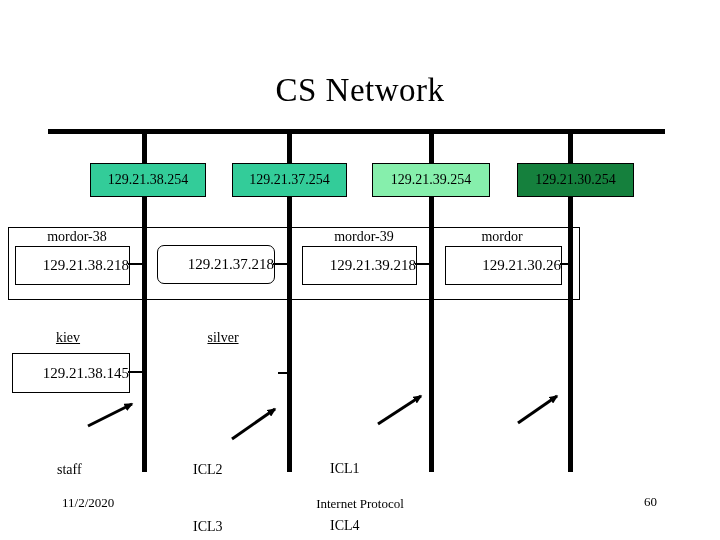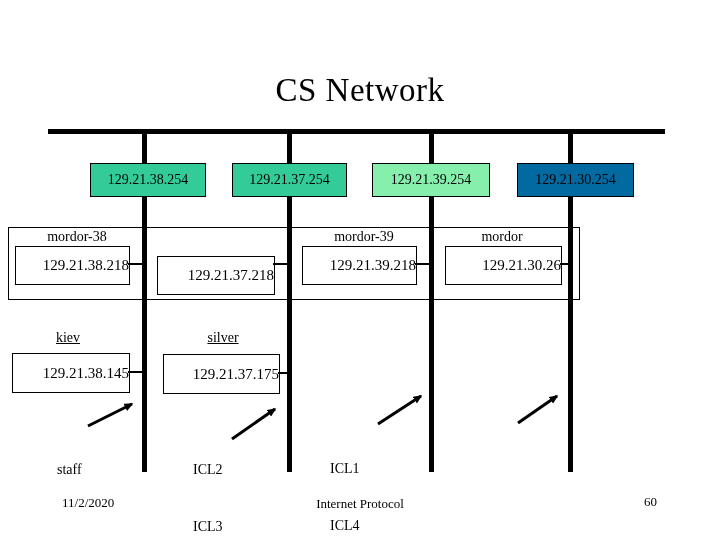--- a/index.html
+++ b/index.html
@@ -47,35 +47,35 @@
 
   <div class="abs subnet-box" style="left: 90px; top: 163px; width: 114px; background: rgb(51, 204, 153);">
     <span>129.21.38.254</span>
   </div>
   <div class="abs subnet-box" style="left: 232px; top: 163px; width: 113px; background: rgb(51, 204, 153);">
     <span>129.21.37.254</span>
   </div>
   <div class="abs subnet-box" style="left: 372px; top: 163px; width: 116px; background: #86efac;">
     <span>129.21.39.254</span>
   </div>
-  <div class="abs subnet-box" style="left: 517px; top: 163px; width: 115px; background: #0369a1;">
+  <div class="abs subnet-box" style="left: 517px; top: 163px; width: 115px; background: #15803d;">
     <span>129.21.30.254</span>
   </div>
 
   <div class="abs group-box" style="left:8px; top:227px; width:570px; height:71px;"></div>
 
   <div class="abs iflabel" style="left:8px;   top:229px; width:138px;">mordor-38</div>
   <div class="abs iflabel" style="left:146px; top:229px; width:140px;margin-top:28px;">mordor-37</div>
   <div class="abs iflabel" style="left:288px; top:229px; width:152px;">mordor-39</div>
   <div class="abs iflabel" style="left:432px; top:229px; width:140px;">mordor</div>
 
   <div class="abs ipbox" style="left:15px;  top:246px; width:113px; height:37px;">
     <span>129.21.38.218</span>
   </div>
-  <div class="abs ipbox" style="left:157px; top:256px; width:116px; height:37px;">
+  <div class="abs ipbox" style="left:157px; top:245px; width:116px; height:37px;border-radius:7px;">
     <span>129.21.37.218</span>
   </div>
   <div class="abs ipbox" style="left:302px; top:246px; width:113px; height:37px;">
     <span>129.21.39.218</span>
   </div>
   <div class="abs ipbox" style="left:445px; top:246px; width:115px; height:37px;">
     <span>129.21.30.26</span>
   </div>
 
   <div class="abs conn" style="left:128px; top:263px; width:15px;"></div>
@@ -83,23 +83,20 @@
   <div class="abs conn" style="left:415px; top:263px; width:15px;"></div>
   <div class="abs conn" style="left:560px; top:263px; width:9px;"></div>
 
   <div class="abs hostlabel" style="left:28px;  top:330px; width:80px;">kiev</div>
   <div class="abs ipbox" style="left:12px; top:353px; width:116px; height:38px;">
     <span>129.21.38.145</span>
   </div>
   <div class="abs conn" style="left:128px; top:371px; width:15px;"></div>
 
   <div class="abs hostlabel" style="left:183px; top:330px; width:80px;">silver</div>
-  <div class="abs ipbox" style="left:163px; top:354px; width:115px; height:38px;">
-    <span>129.21.37.175</span>
-  </div>
   <div class="abs conn" style="left:278px; top:372px; width:10px;"></div>
 
   <div class="abs lanlabel" style="left:57px; top:422px;">
     <div>staff</div>
   </div>
   <div class="abs lanlabel" style="left:193px; top:422px;">
     <div>ICL2</div>
     <div>ICL3</div>
     
   </div>

